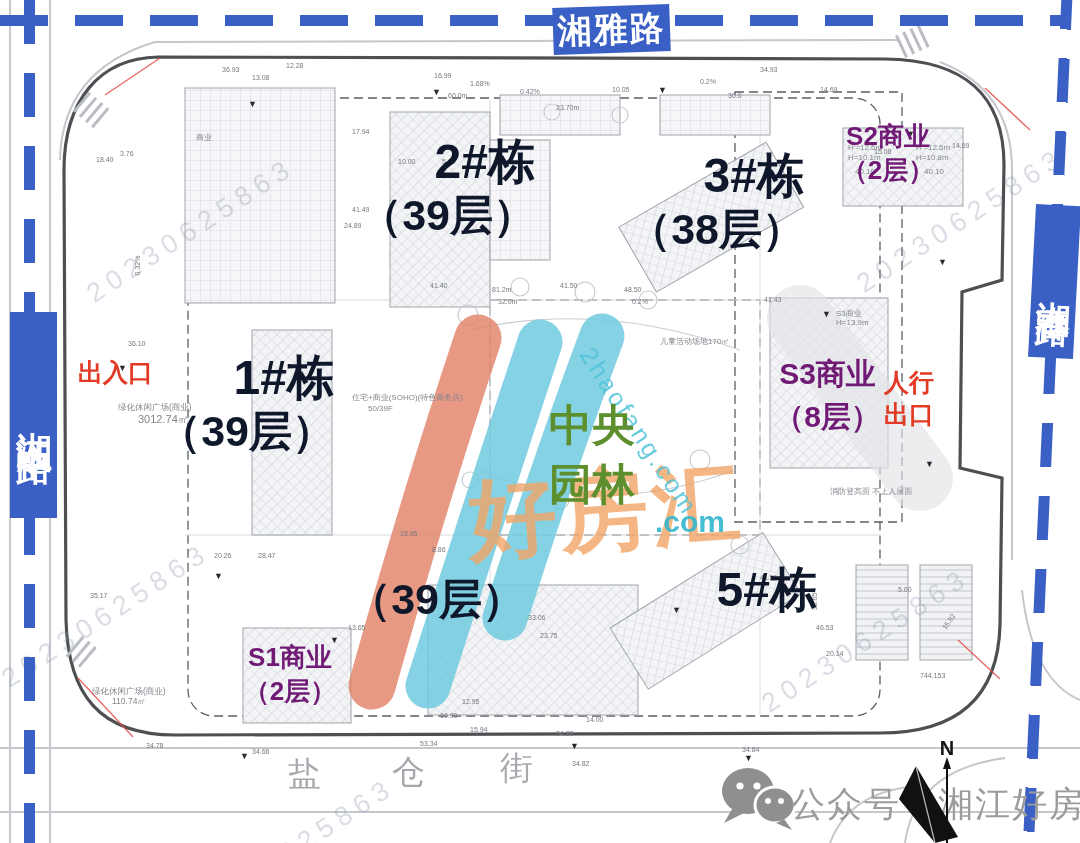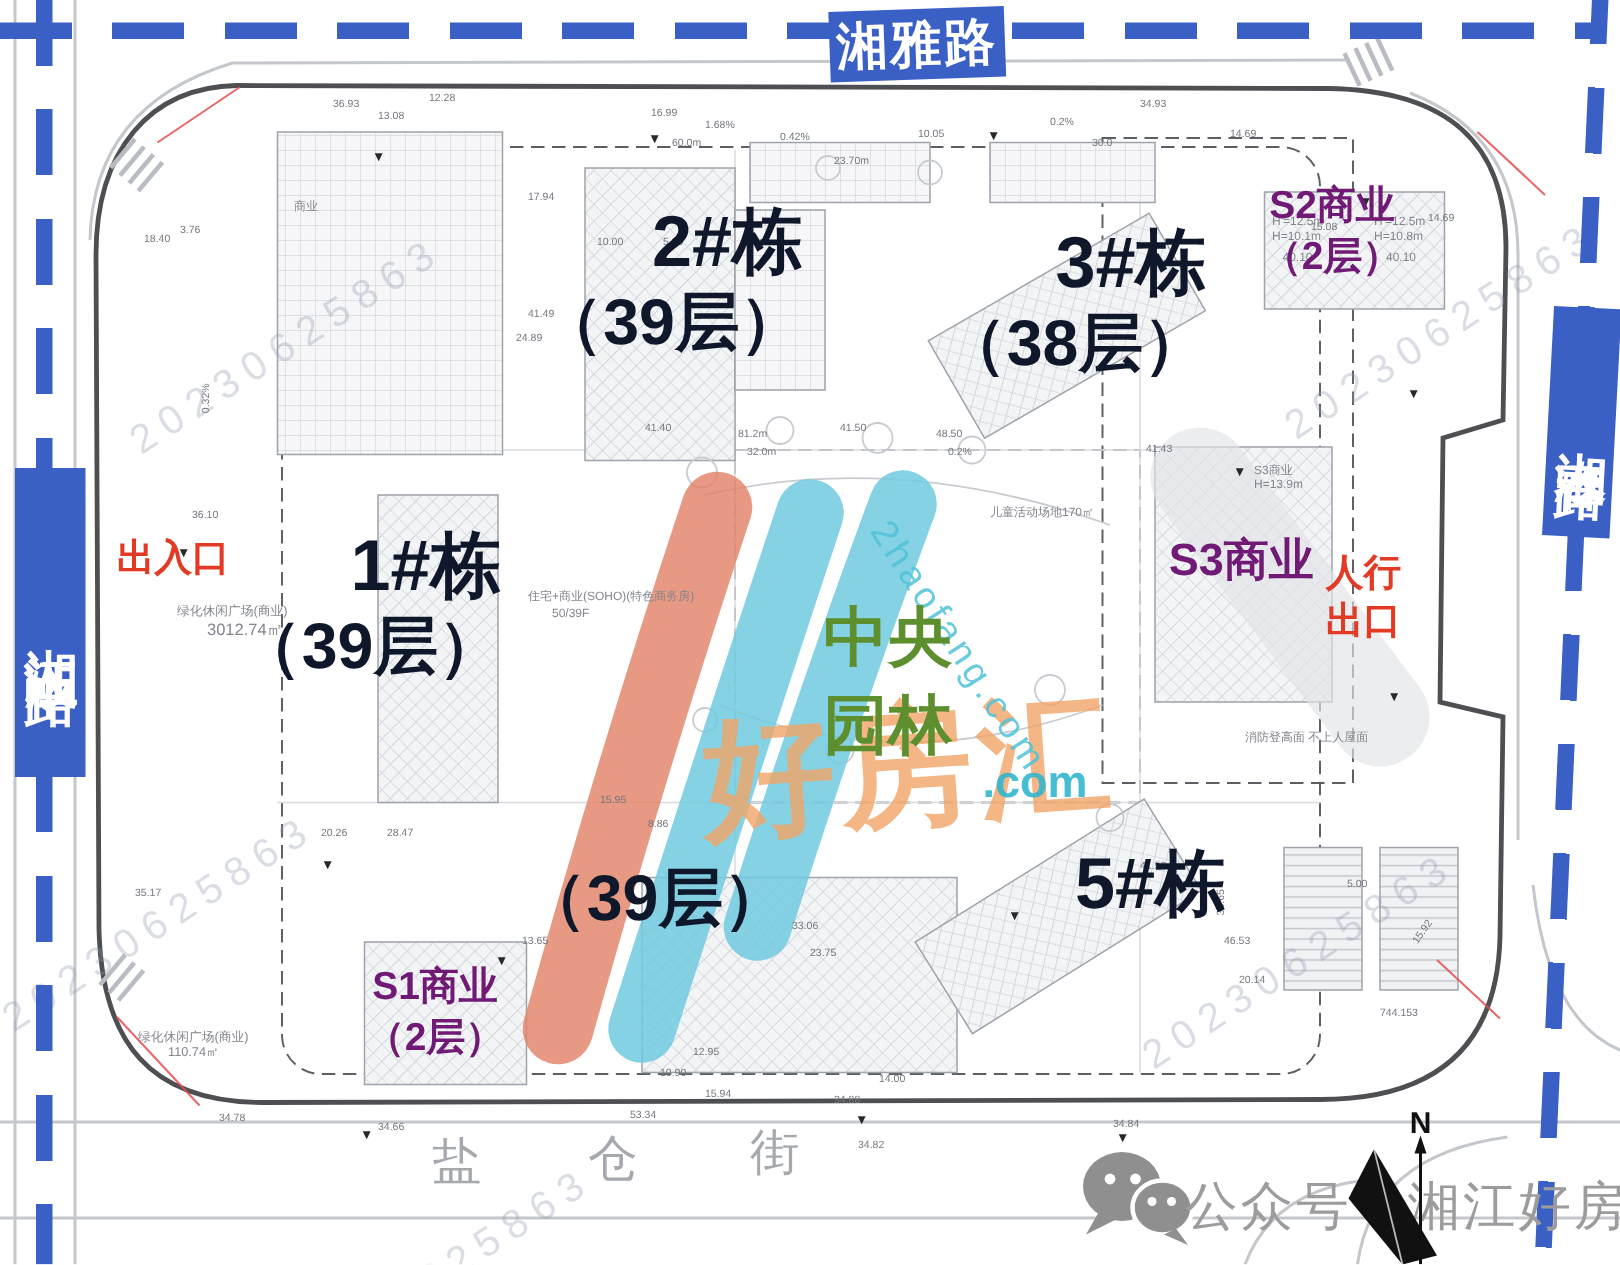--- a/index.html
+++ b/index.html
@@ -297,20 +297,21 @@
   <div class="cl" style="left:240px;top:640px;width:100px;">
     <div class="l1">S1商业</div>
     <div class="l2">（2层）</div>
   </div>
   <div class="cl" style="left:838px;top:119px;width:100px;">
     <div class="l1">S2商业</div>
     <div class="l2">（2层）</div>
   </div>
   <div class="cl big" style="left:770px;top:352px;width:115px;">
     <div class="l1">S3商业</div>
+    <div class="l2">（8层）</div>
   </div>
 
   <div class="gl" style="left:542px;top:357px;width:100px;margin-top:39px;">
     <div class="l1">中央</div>
     <div class="l2">园林</div>
   </div>
 
   <div class="el" style="left:78px;top:356px;">出入口</div>
   <div class="el" style="left:884px;top:366px;text-align:right;">
     <div>人行</div>

